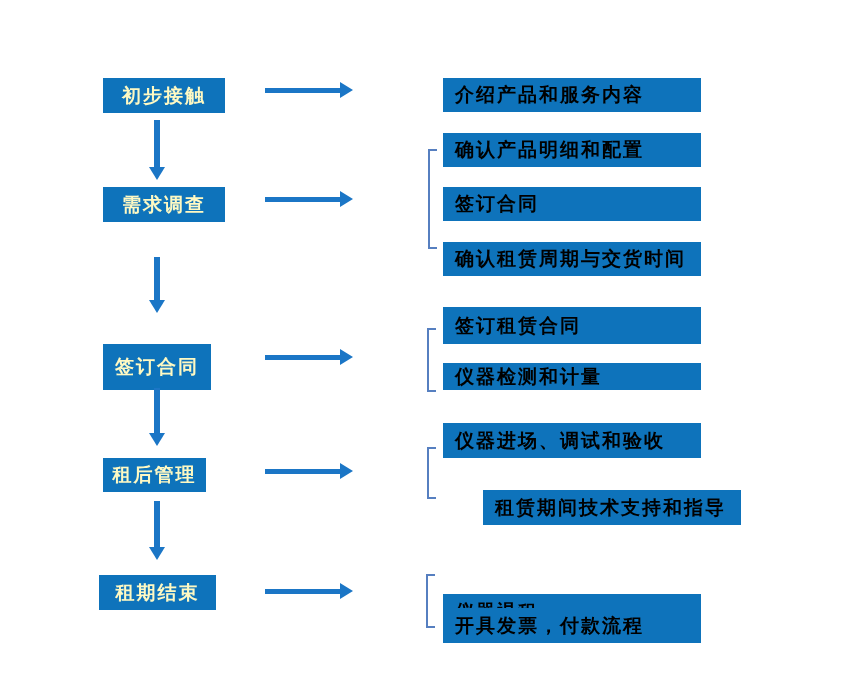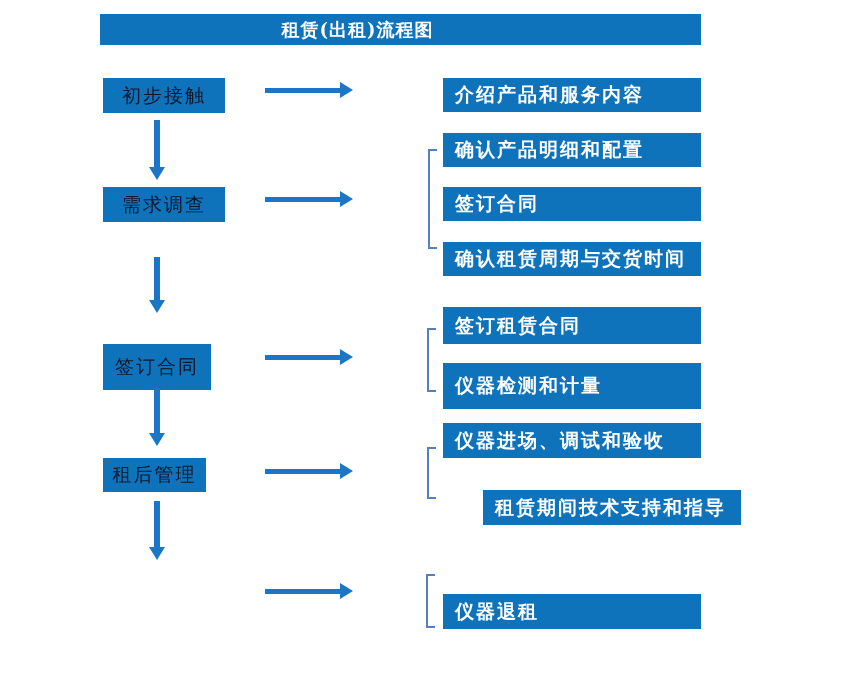--- a/index.html
+++ b/index.html
@@ -28,37 +28,37 @@
     align-items: center;
     justify-content: center;
     padding-right: 86px;
     box-sizing: border-box;
     letter-spacing: 1px;
   }
   
   .step {
     position: absolute;
     background: var(--primary, #0e73bb);
-    color: #0f172a;
+    color: #fef9c3;
     font-size: 19px;
-    font-weight: 400;
+    font-weight: 700;
     display: flex;
     align-items: center;
     justify-content: center;
     letter-spacing: 2px;
     white-space: nowrap;
   }
   
   .detail {
     position: absolute;
     left: 443px;
     width: 258px;
     height: 34px;
     background: var(--primary, #0e73bb);
-    color: #ffffff;
+    color: #000000;
     font-size: 19px;
     font-weight: 700;
     display: flex;
     align-items: center;
     padding-left: 12px;
     box-sizing: border-box;
     letter-spacing: 2px;
     white-space: nowrap;
   }
   
@@ -110,63 +110,66 @@
     border: 2px solid var(--bracket, #567fc0);
     border-right: none;
     box-sizing: border-box;
   }
 </style>
 </head>
 <body>
 
 <div id="canvas">
 
-  <div class="title-bar">
-    <span>租赁(出租)流程图</span>
-  </div>
 
   <div class="step" style="left:103px;top:78px;width:122px;height:35px;">
     <span>初步接触</span>
   </div>
   <div class="step" style="left:103px;top:187px;width:122px;height:35px;">
     <span>需求调查</span>
   </div>
   <div class="step" style="left:103px;top:344px;width:108px;height:46px;">
     <span>签订合同</span>
   </div>
   <div class="step" style="left:103px;top:458px;width:103px;height:34px;">
     <span>租后管理</span>
   </div>
+  <div class="step" style="left:99px;top:575px;width:117px;height:35px;">
+    <span>租期结束</span>
+  </div>
 
   <div class="detail" style="top:78px;">
     <span>介绍产品和服务内容</span>
   </div>
   <div class="detail" style="top:133px;">
     <span>确认产品明细和配置</span>
   </div>
   <div class="detail" style="top:187px;">
     <span>签订合同</span>
   </div>
   <div class="detail" style="top:242px;">
     <span>确认租赁周期与交货时间</span>
   </div>
   <div class="detail" style="top:307px;height:37px;padding-left:12px;">
     <span>签订租赁合同</span>
   </div>
-  <div class="detail" style="top:363px;height:46px;">
+  <div class="detail" style="top:363px;height:27px;">
     <span>仪器检测和计量</span>
   </div>
   <div class="detail" style="top:423px;height:35px;">
     <span>仪器进场、调试和验收</span>
   </div>
   <div class="detail" style="top:490px;height:35px;margin-left:40px;">
     <span>租赁期间技术支持和指导</span>
   </div>
   <div class="detail" style="top:558px;height:35px;margin-top:36px;">
     <span>仪器退租</span>
+  </div>
+  <div class="detail" style="top:608px;height:35px;">
+    <span>开具发票，付款流程</span>
   </div>
 
   <div class="h-arrow" style="top:82px;">
     <div class="shaft"></div>
     <div class="head"></div>
   </div>
   <div class="h-arrow" style="top:191px;">
     <div class="shaft"></div>
     <div class="head"></div>
   </div>

